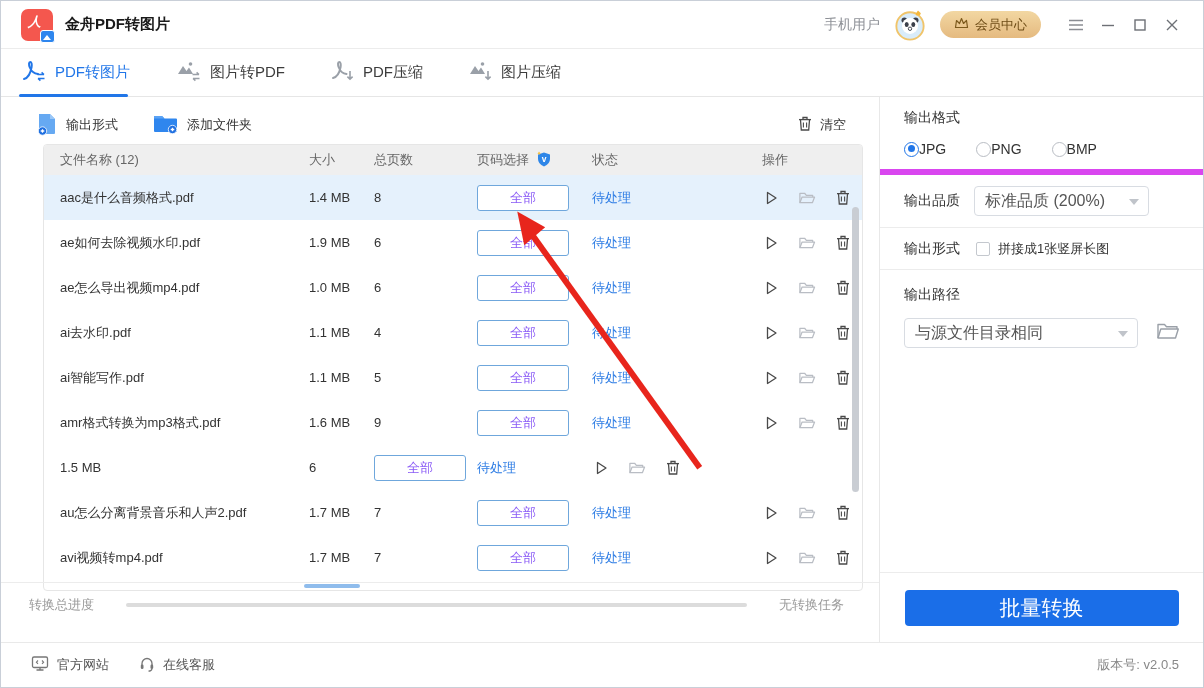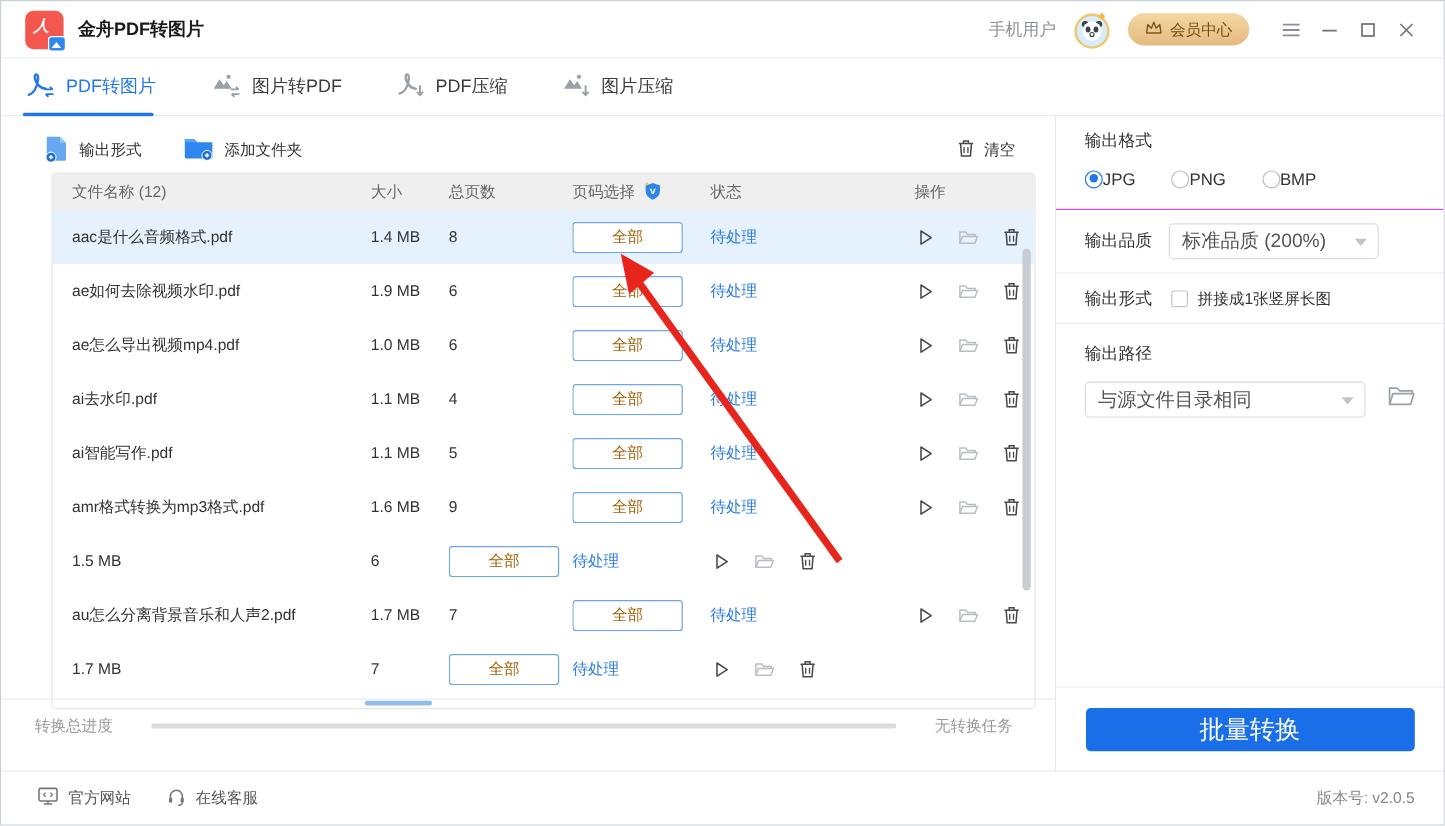--- a/index.html
+++ b/index.html
@@ -40,35 +40,35 @@
 
   
   .table{ position:absolute; left:42px; right:16px; top:47px; height:447px; border:1px solid #e6e6e6; border-radius:4px; overflow:hidden; background:#fff; }
   .thead{ height:30px; background:#efefef; display:grid; grid-template-columns:249px 65px 103px 115px 170px 1fr; align-items:center; padding-left:16px; font-size:13px; color:#666; }
   .thead .hc{ display:flex; align-items:center; gap:6px; white-space:nowrap; }
   .tbody{ position:absolute; top:30px; left:0; right:0; bottom:0; overflow:hidden; }
   .trow{ height:45px; display:grid; grid-template-columns:249px 65px 103px 115px 170px 1fr; align-items:center; padding-left:16px; font-size:13px; color:#333; background:#fff; }
   .trow.hl{ background:#e5f1fc; }
   .cell{ white-space:nowrap; overflow:hidden; text-overflow:ellipsis; }
   .cell.status{ color:#2b7be4; }
-  .all-btn{ width:92px; height:26px; background:#fff; border:1px solid #6fa7dc; border-radius:3px; color:#a16207; font-size:13px; cursor:pointer; font-family:inherit; }
+  .all-btn{ width:92px; height:26px; background:#fff; border:1px solid #6fa7dc; border-radius:3px; color:#8b5cf6; font-size:13px; cursor:pointer; font-family:inherit; }
   .actions{ display:flex; align-items:center; gap:18px; }
   .act{ width:18px; height:18px; display:flex; align-items:center; justify-content:center; cursor:pointer; }
   .vscroll{ position:absolute; right:3px; top:62px; width:7px; height:285px; background:#c9cdd3; border-radius:4px; }
   .hscroll{ position:absolute; left:260px; bottom:2px; width:56px; height:4px; background:#8fbcec; border-radius:2px; }
 
   
   .progress-row{ position:absolute; left:0; right:0; bottom:16px; height:44px; border-top:1px solid #ececec; display:flex; align-items:center; padding:0 35px 0 28px; }
   .progress-label{ font-size:13px; color:#999; }
   .progress-track{ flex:1; height:4px; background:#dcdcdc; border-radius:2px; margin:0 32px; }
   .progress-status{ font-size:13px; color:#999; }
 
   
   .sec{ padding:0 24px; }
-  .sec-format{ height:78px; border-bottom:1px solid #d946ef; padding-top:12px; }
+  .sec-format{ height:78px; border-bottom:6px solid #d946ef; padding-top:12px; }
   .sec-title{ font-size:14px; color:#333; }
   .radio-row{ display:flex; align-items:center; gap:30px; margin-top:14px; }
   .radio-opt{ display:flex; align-items:center; font-size:14px; color:#333; cursor:pointer; }
   .radio{ width:15px; height:15px; border:1px solid #b9bdc4; border-radius:50%; background:#fff; position:relative; }
   .radio.checked{ border:1.5px solid #2176e8; }
   .radio.checked:after{ content:""; position:absolute; left:2.5px; top:2.5px; width:7px; height:7px; border-radius:50%; background:#2176e8; }
   .sec-quality{ height:53px; border-bottom:1px solid #ececec; display:flex; align-items:center; gap:14px; }
   .select{ position:relative; height:30px; border:1px solid #d8dce2; border-radius:4px; background:#fff; display:flex; align-items:center; padding:0 26px 0 10px; font-size:16px; color:#555; cursor:pointer; }
   .select .caret{ position:absolute; right:9px; top:12px; width:0; height:0; border-left:5px solid transparent; border-right:5px solid transparent; border-top:6px solid #c0c4ca; }
   .q-select{ width:175px; }
@@ -487,20 +487,21 @@
                   <path d="M3.5 5 L4.3 15 H11.7 L12.5 5" fill="none" stroke="#4a4a4a" stroke-width="1.3"></path>
                   <path d="M2 4.6 H14" stroke="#4a4a4a" stroke-width="1.3"></path>
                   <path d="M6 4.4 V2.5 H10 V4.4" fill="none" stroke="#4a4a4a" stroke-width="1.3"></path>
                   <path d="M6.4 7.5 V12.5 M9.6 7.5 V12.5" stroke="#4a4a4a" stroke-width="1.1"></path>
                 </svg>
       </span>
     </div>
   </div>
 
   <div class="trow">
+    <div class="cell name">avi视频转mp4.pdf</div>
     <div class="cell size">1.7 MB</div>
     <div class="cell pages">7</div>
     <div class="cell sel">
       <button class="all-btn">全部</button>
     </div>
     <div class="cell status">待处理</div>
     <div class="actions">
       <span class="act">
         <svg width="16" height="16" viewBox="0 0 16 16">
                   <path d="M4.5 2.5 L13 8 L4.5 13.5 Z" fill="none" stroke="#4a4a4a" stroke-width="1.3" stroke-linejoin="round"></path>

